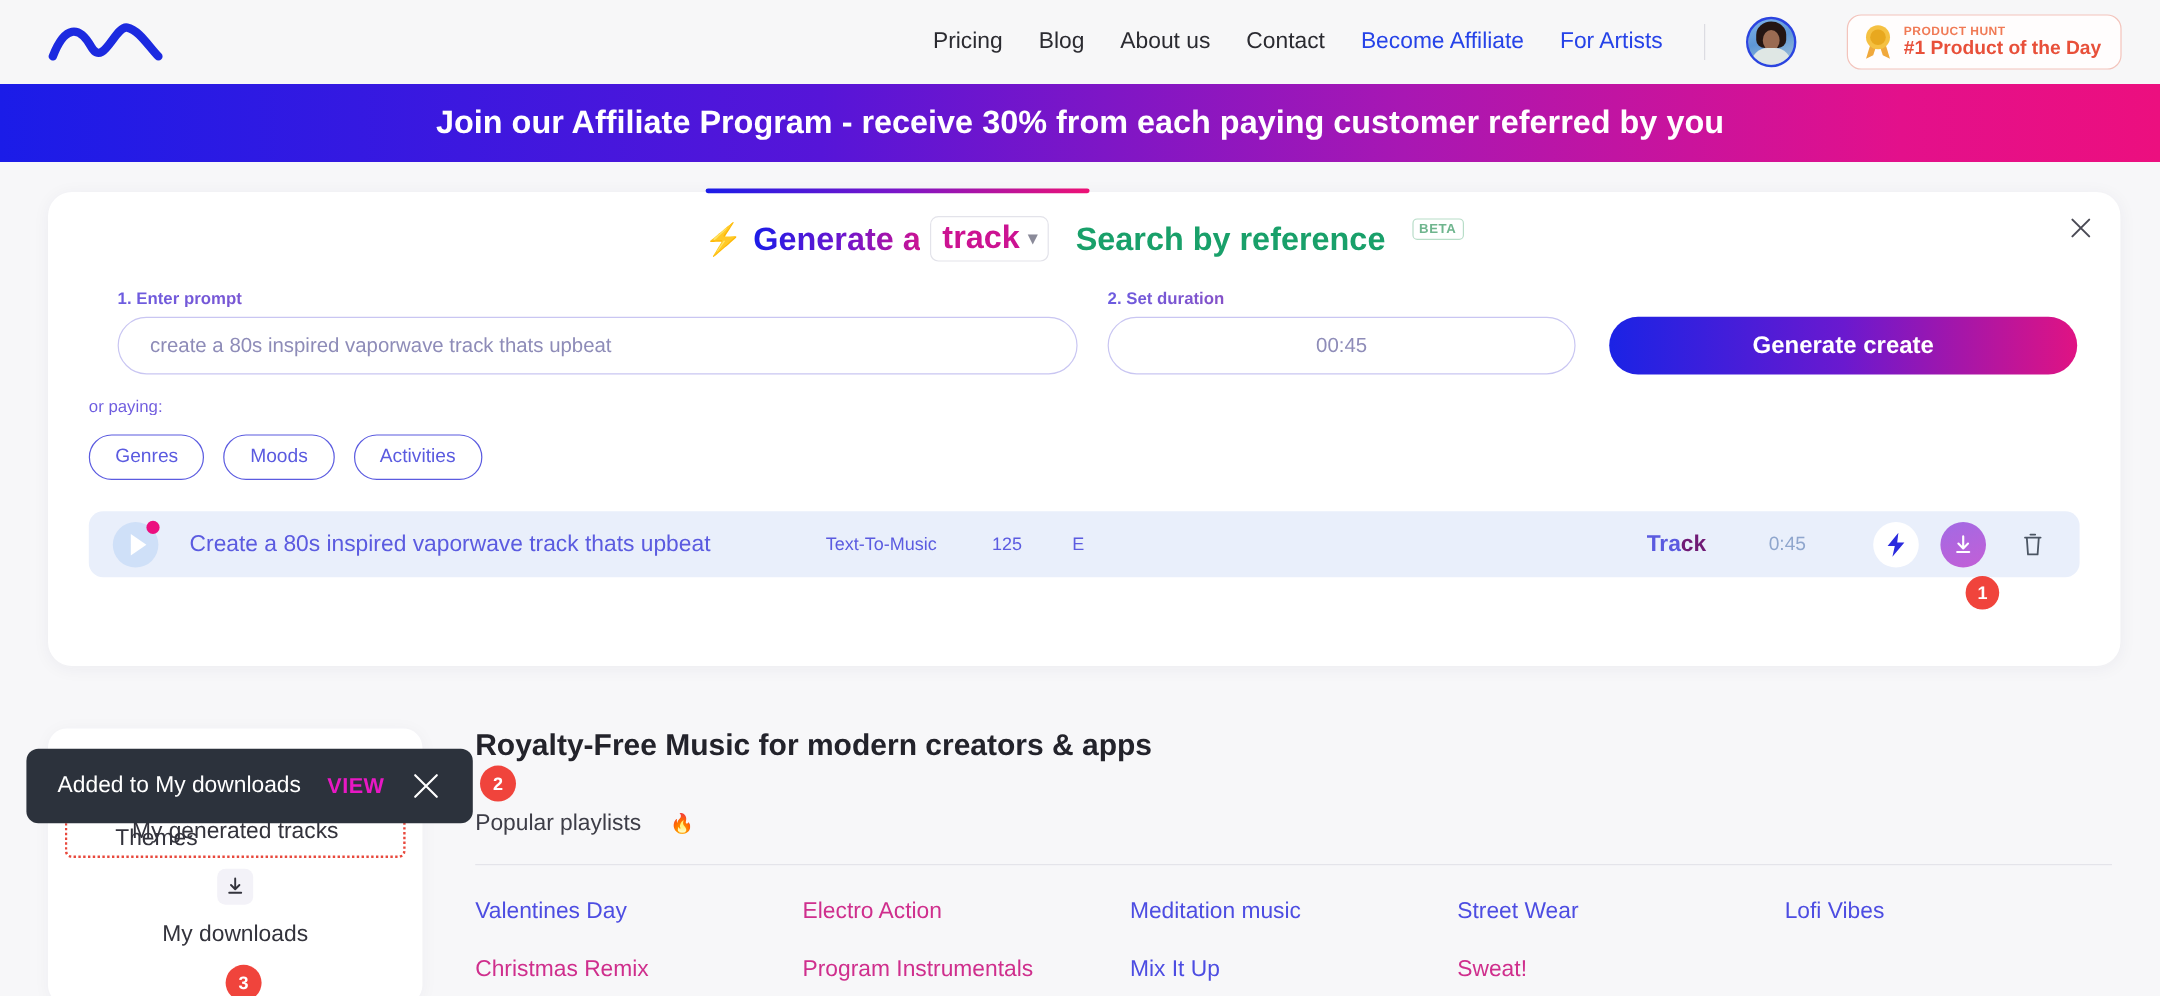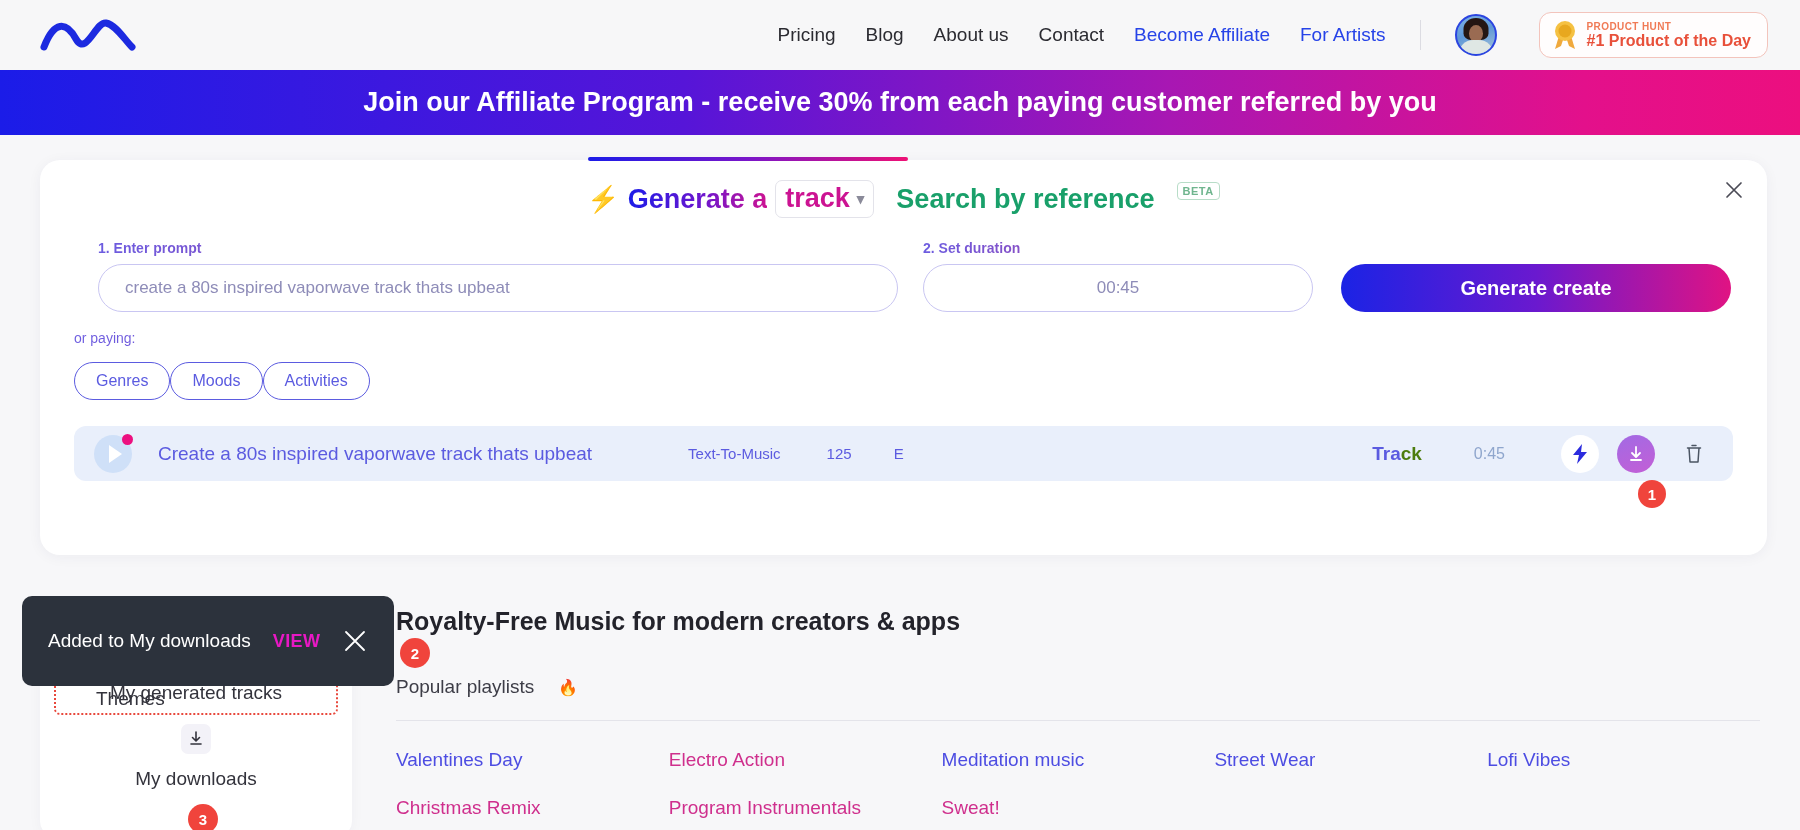--- a/index.html
+++ b/index.html
@@ -133,21 +133,21 @@
     margin-left: 28px; width: 390px; height: 48px; border: none;
     border-radius: 26px; cursor: pointer; color: #fff;
     font-size: 20px; font-weight: bold; font-family: inherit;
     background: linear-gradient(90deg,#1b23e5 0%,#6a19cf 50%,#e01383 100%);
   }
   .or-choose {
     font-size: 14px; margin: 18px 0 0 34px;
     background: linear-gradient(90deg,#6c5ce0 0%,#d0307f 100%);
     -webkit-background-clip: text; background-clip: text; color: transparent;
   }
-  .chips { display: flex; margin: 16px 0 0 34px; }
+  .chips { display: flex; gap: 16px; margin: 16px 0 0 34px; }
   .chip {
     border: 1.5px solid #5b5be0; border-radius: 22px;
     padding: 9px 21px; font-size: 16px; color: #5b5be0;
     background: #fff; cursor: pointer; font-family: inherit;
   }
 
   
   .track-row {
     margin: 26px 34px 0 34px; height: 55px;
     background: #e9effb; border-radius: 12px;
@@ -170,21 +170,21 @@
   }
   .track-title {
     margin-left: 26px; font-size: 19px; color: #5b5be0; cursor: pointer;
   }
   .meta { font-size: 15px; color: #5b5be0; }
   .m1 { margin-left: 96px; }
   .m2 { margin-left: 46px; }
   .m3 { margin-left: 42px; }
   .meta-track { margin-left: auto; font-size: 19px; font-weight: bold; }
   .meta-track .w1 { color: #5b5be0; }
-  .meta-track .w2 { color: #4d7c0f; margin-top: 44px; }
+  .meta-track .w2 { color: #701a75; margin-top: 44px; }
   .dur-val { margin-left: 52px; font-size: 16px; color: #8fa6cd; }
   .icon-btn {
     width: 38px; height: 38px; border-radius: 50%;
     display: flex; align-items: center; justify-content: center;
     cursor: pointer; flex: 0 0 auto;
   }
   .ib-bolt { background: #fff; margin-left: 56px; color: #2b2bde; font-size: 22px; }
   .ib-dl {
     background: linear-gradient(160deg,#a26ae4 0%,#c35fd6 100%);
     margin-left: 18px;
@@ -227,21 +227,21 @@
   }
   .pl-link { font-size: 19px; cursor: pointer; }
   .pl-a { color: #4d4de2; }
   .pl-b { color: #cf2f8d; }
 
   
   .toast {
     position: absolute; left: 22px; bottom: 28px;
     background: #2c323c; border-radius: 10px;
     display: flex; align-items: center; gap: 22px;
-    padding: 32px 26px; z-index: 40;
+    padding: 18px 26px; z-index: 40;
   }
   .toast-msg { font-size: 19px; color: #fff; }
   .toast-view {
     font-size: 18px; font-weight: bold; color: #e818c4; cursor: pointer;
     letter-spacing: .4px;
   }
   .toast-x { width: 26px; height: 26px; cursor: pointer; }
   .badge-2 {
     position: absolute; left: 400px; bottom: 46px;
     width: 30px; height: 30px; z-index: 41;
@@ -401,20 +401,21 @@
       </div>
       <div class="divider"></div>
       <div class="pl-grid">
         <a class="pl-link pl-a">Valentines Day</a>
         <a class="pl-link pl-b">Electro Action</a>
         <a class="pl-link pl-a">Meditation music</a>
         <a class="pl-link pl-a">Street Wear</a>
         <a class="pl-link pl-a">Lofi Vibes</a>
         <a class="pl-link pl-b">Christmas Remix</a>
         <a class="pl-link pl-b">Program Instrumentals</a>
+        <a class="pl-link pl-a">Mix It Up</a>
         <a class="pl-link pl-b">Sweat!</a>
       </div>
     </div>
   </div>
 
   <div class="themes-lbl">Themes</div>
 
   <div class="toast">
     <span class="toast-msg">Added to My downloads</span>
     <span class="toast-view">VIEW</span>

